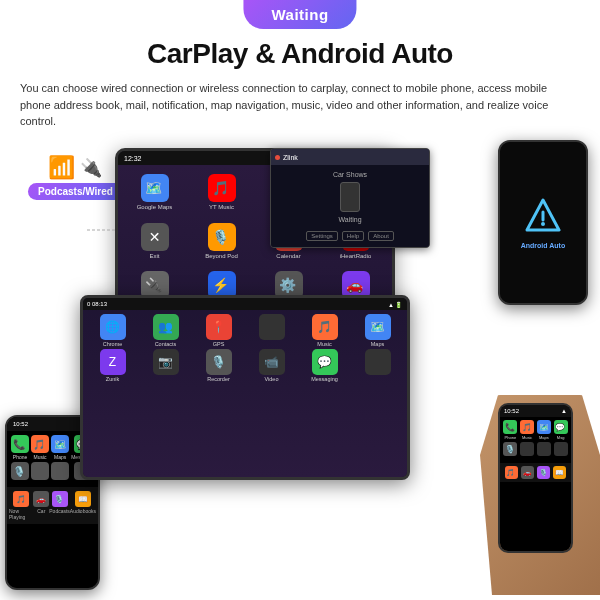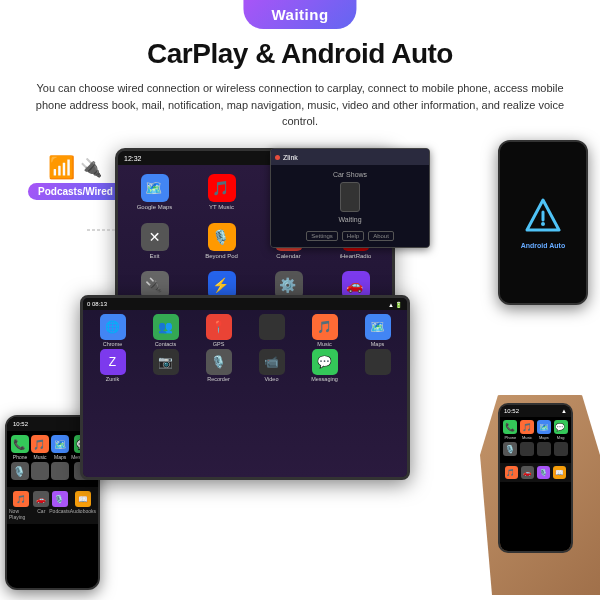--- a/index.html
+++ b/index.html
@@ -48,21 +48,20 @@
       color: #111;
       letter-spacing: -0.5px;
     }
 
     
     .description {
       position: absolute;
       top: 80px;
       left: 20px;
       right: 20px;
-      text-align: center;
       font-size: 11px;
       color: #333;
       line-height: 1.5;
     }
 
     
     .wireless-wired-label {
       position: absolute;
       top: 155px;
       left: 28px;

